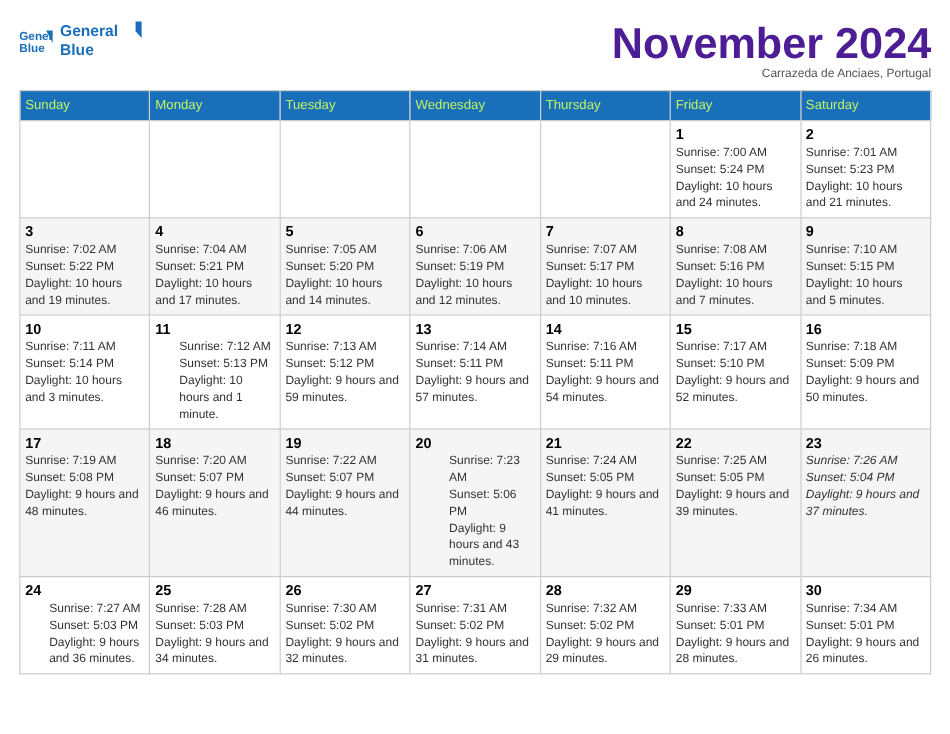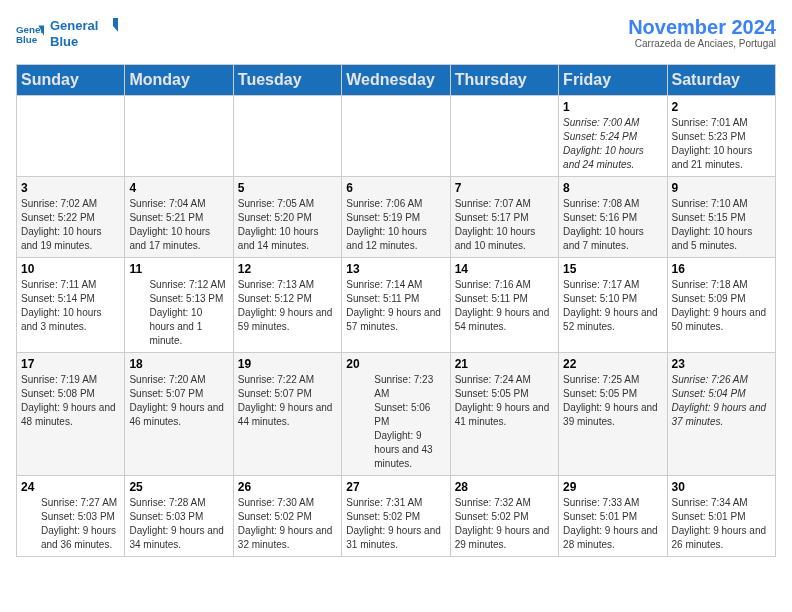--- a/index.html
+++ b/index.html
@@ -28,41 +28,41 @@
       line-height: 1.2;
     }
     .logo-icon {
       width: 28px;
       height: 28px;
     }
     .title-block {
       text-align: right;
     }
     .month-title {
-      font-size: 20px;
+      font-size: 36px;
       font-weight: bold;
-      color: #3b82f6;
+      color: #4c1d95;
       line-height: 1.1;
     }
     .location {
       font-size: 10px;
       color: #555;
     }
     table {
       width: 100%;
       border-collapse: collapse;
       font-size: 11px;
     }
     thead tr th {
       background-color: #1a6fba;
-      color: #e5e5e5;
+      color: #bef264;
       padding: 6px 4px;
       text-align: left;
-      font-size: 16px;
-      font-weight: bold;
+      font-size: 11px;
+      font-weight: normal;
       border: 1px solid #ccc;
     }
     tbody tr td {
       border: 1px solid #ccc;
       vertical-align: top;
       padding: 4px;
       min-height: 70px;
       height: 80px;
       width: calc(100% / 7);
       background: #fff;
@@ -124,21 +124,21 @@
   </thead>
   <tbody id="calendar-body">
   <tr>
         <td class="empty-cell"></td>
         <td class="empty-cell"></td>
         <td class="empty-cell"></td>
         <td class="empty-cell"></td>
         <td class="empty-cell"></td>
         <td>
           <div class="day-num">1</div>
-          <div class="day-info" style="white-space: pre-line; font-style: italic;">Sunrise: 7:00 AM
+          <div class="day-info" style="white-space: pre-line;">Sunrise: 7:00 AM
 Sunset: 5:24 PM
 Daylight: 10 hours and 24 minutes.</div>
         </td>
         <td>
           <div class="day-num">2</div>
           <div class="day-info" style="white-space: pre-line;">Sunrise: 7:01 AM
 Sunset: 5:23 PM
 Daylight: 10 hours and 21 minutes.</div>
         </td>
       </tr>

